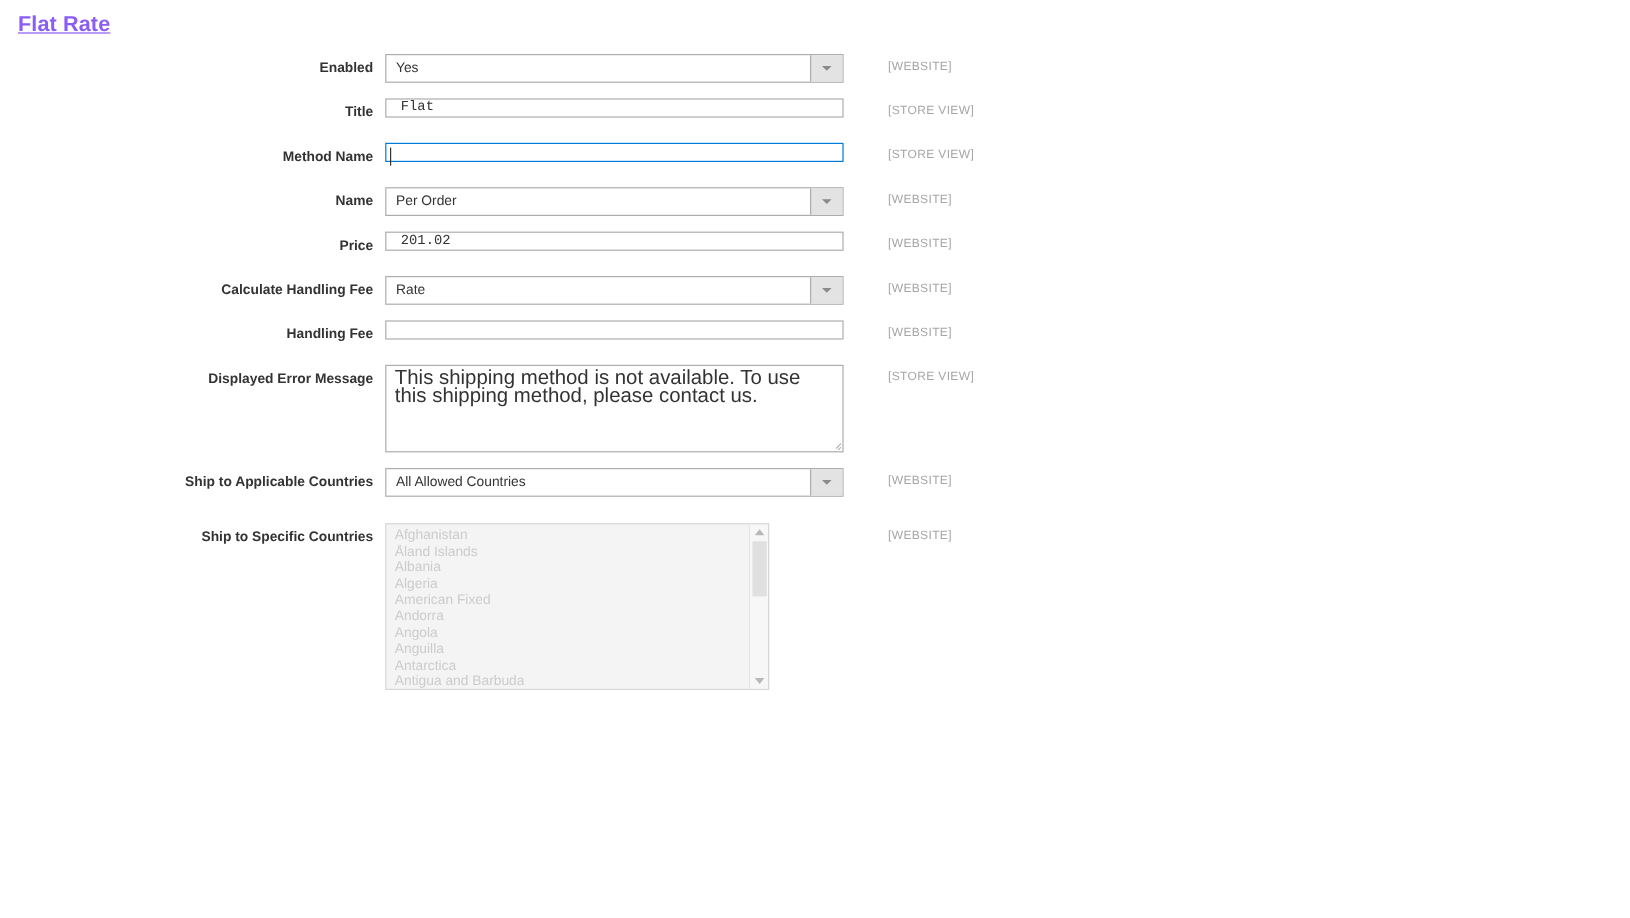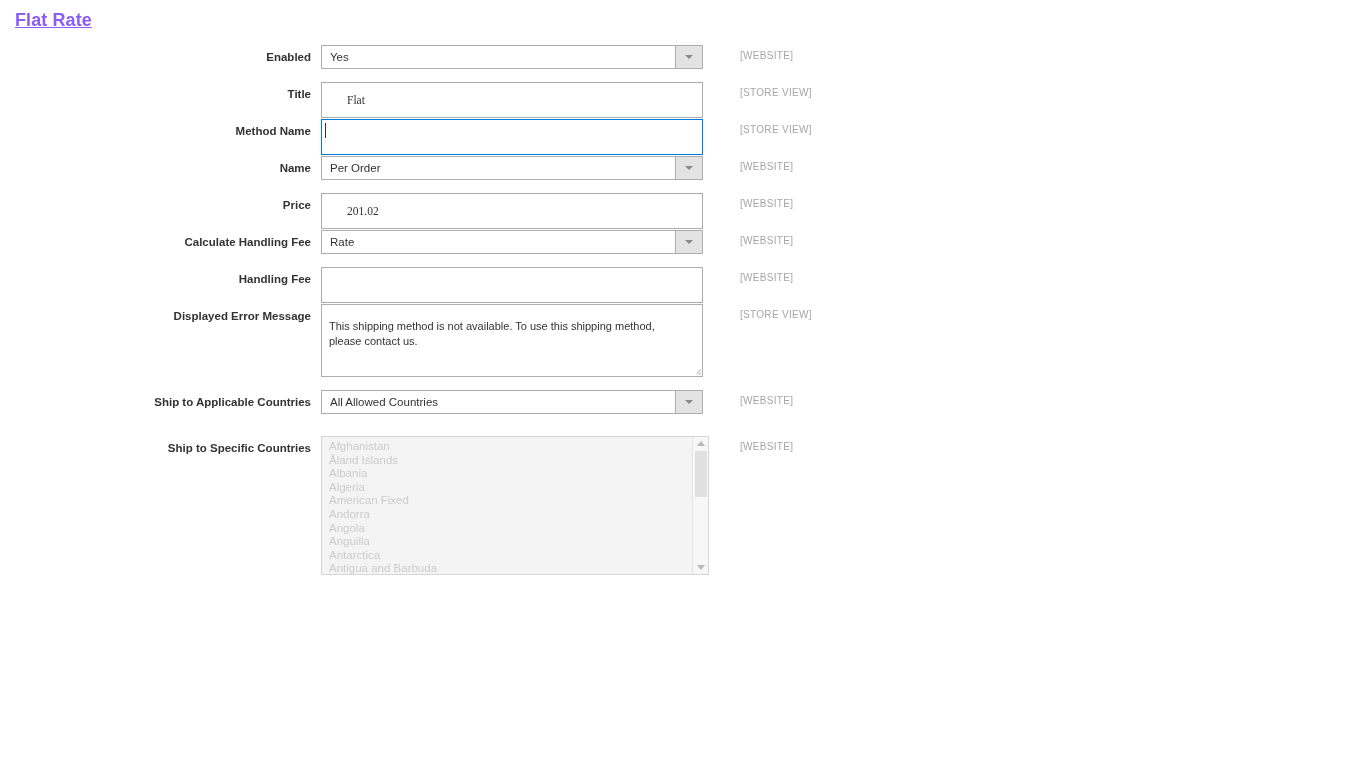--- a/index.html
+++ b/index.html
@@ -70,27 +70,27 @@
     font-size: 10px;
     color: #a6a6a6;
     letter-spacing: 0.3px;
     padding-top: 5px;
     white-space: nowrap;
   }
 
   
   .input {
     width: 382px;
-    height: 36px;
+    height: 16px;
     border: 1px solid #adadad;
     background: #ffffff;
-    font-family: Liberation Serif, serif;
+    font-family: Liberation Mono, monospace;
     font-size: 11.5px;
     color: #333333;
-    padding: 0 25px;
+    padding: 0 12px;
     line-height: 22px;
     display: block;
     outline: none;
   }
 
   .input.focused {
     border: 1px solid #007bdb;
     box-shadow: none;
   }
 
@@ -151,23 +151,23 @@
     position: relative;
     width: 382px;
     height: 73px;
     border: 1px solid #adadad;
     background: #ffffff;
   }
 
   .textarea-text {
     position: absolute;
     left: 7px;
-    top: 14px;
+    top: 2px;
     right: 14px;
-    font-size: 11px;
+    font-size: 17px;
     color: #333333;
     line-height: 15px;
   }
 
   .resize-grip {
     position: absolute;
     right: 1px;
     bottom: 1px;
     width: 11px;
     height: 11px;
@@ -181,21 +181,21 @@
     right: 0;
     transform-origin: right center;
     transform: rotate(-45deg);
   }
   .resize-grip i:nth-child(1) { width: 10px; bottom: 2px; }
   .resize-grip i:nth-child(2) { width: 6px;  bottom: 5px; }
 
   
   .multiselect {
     position: relative;
-    width: 388px;
+    width: 320px;
     height: 139px;
     border: 1px solid #d6d6d6;
     background: #f4f4f4;
     overflow: hidden;
   }
 
   .ms-list {
     position: absolute;
     left: 0;
     top: 3px;

